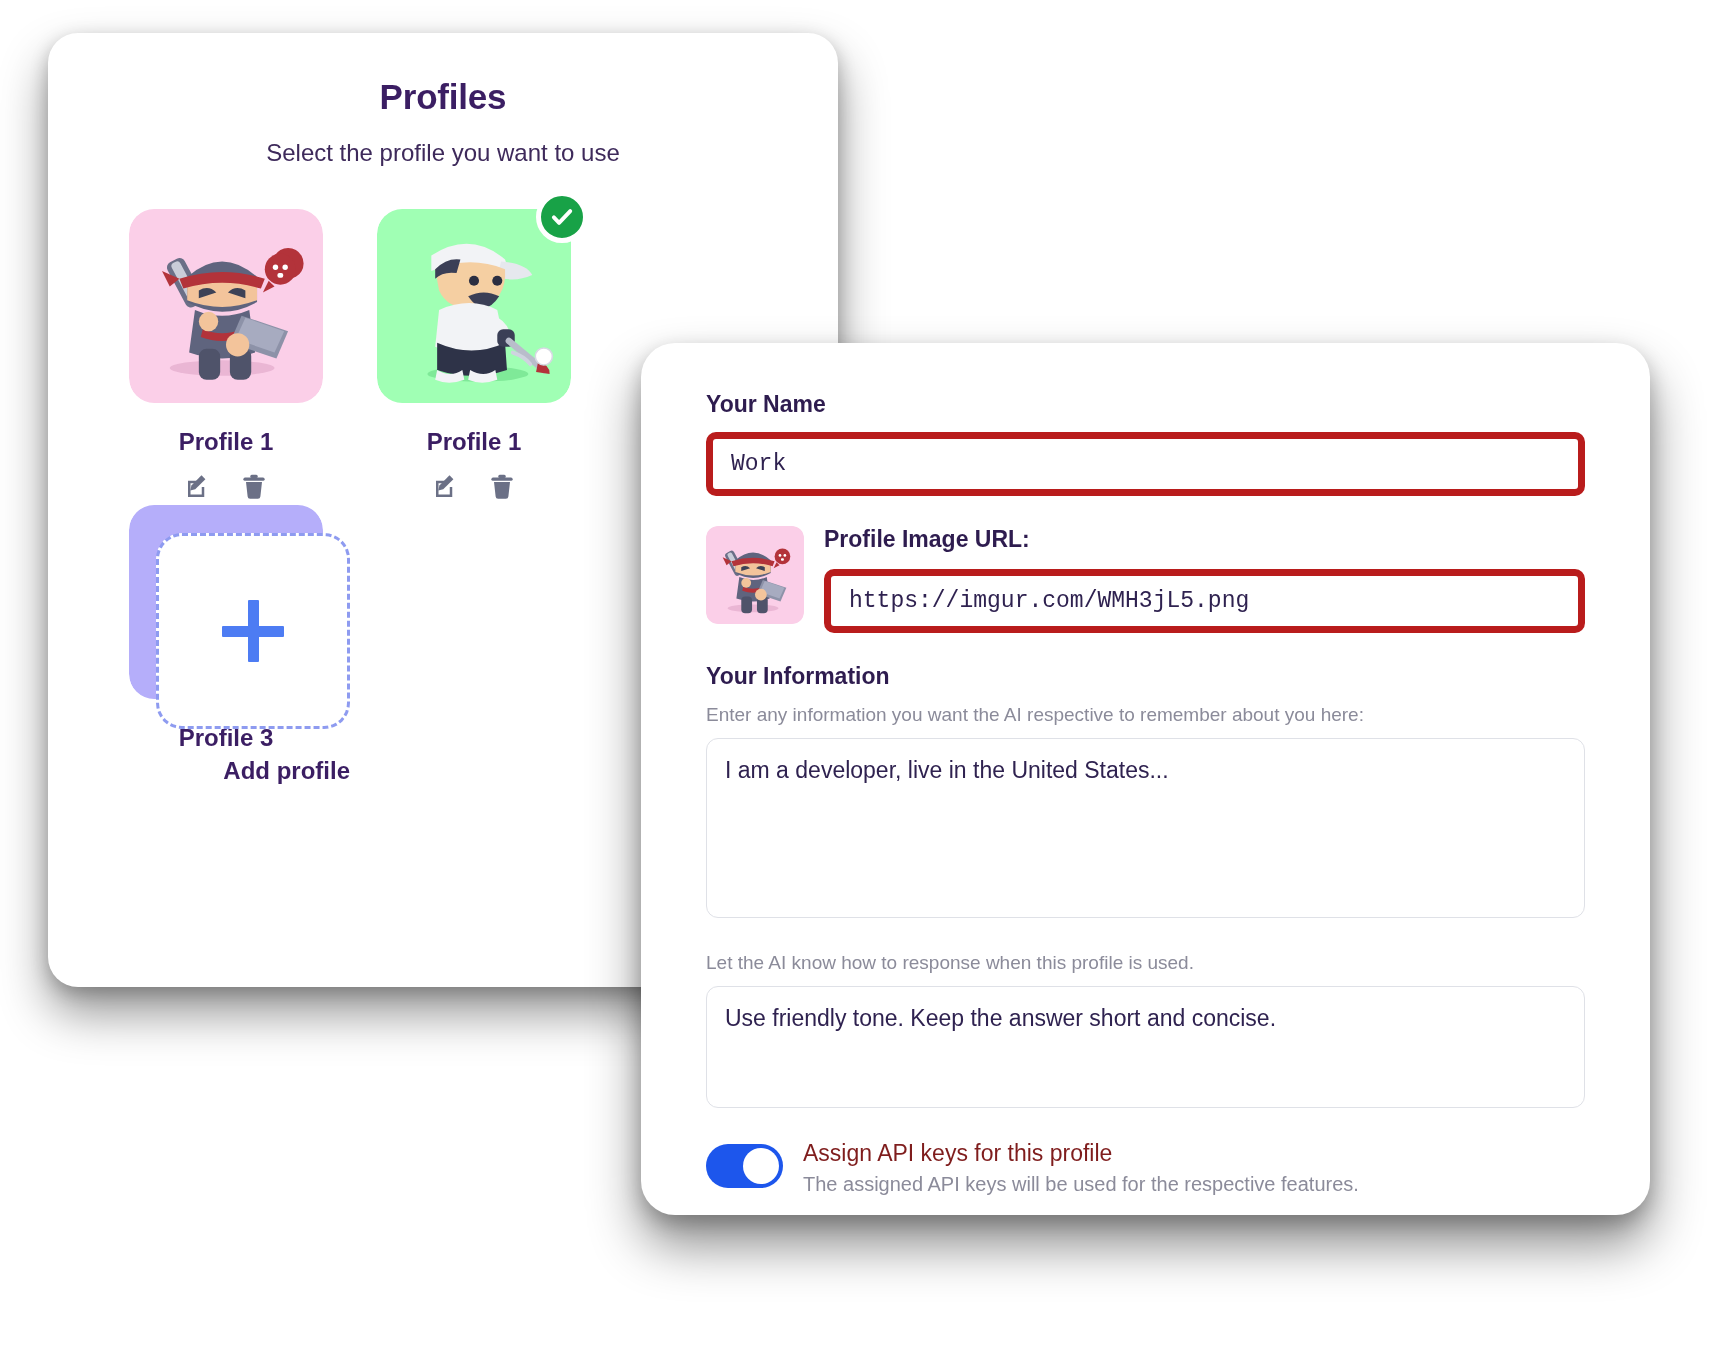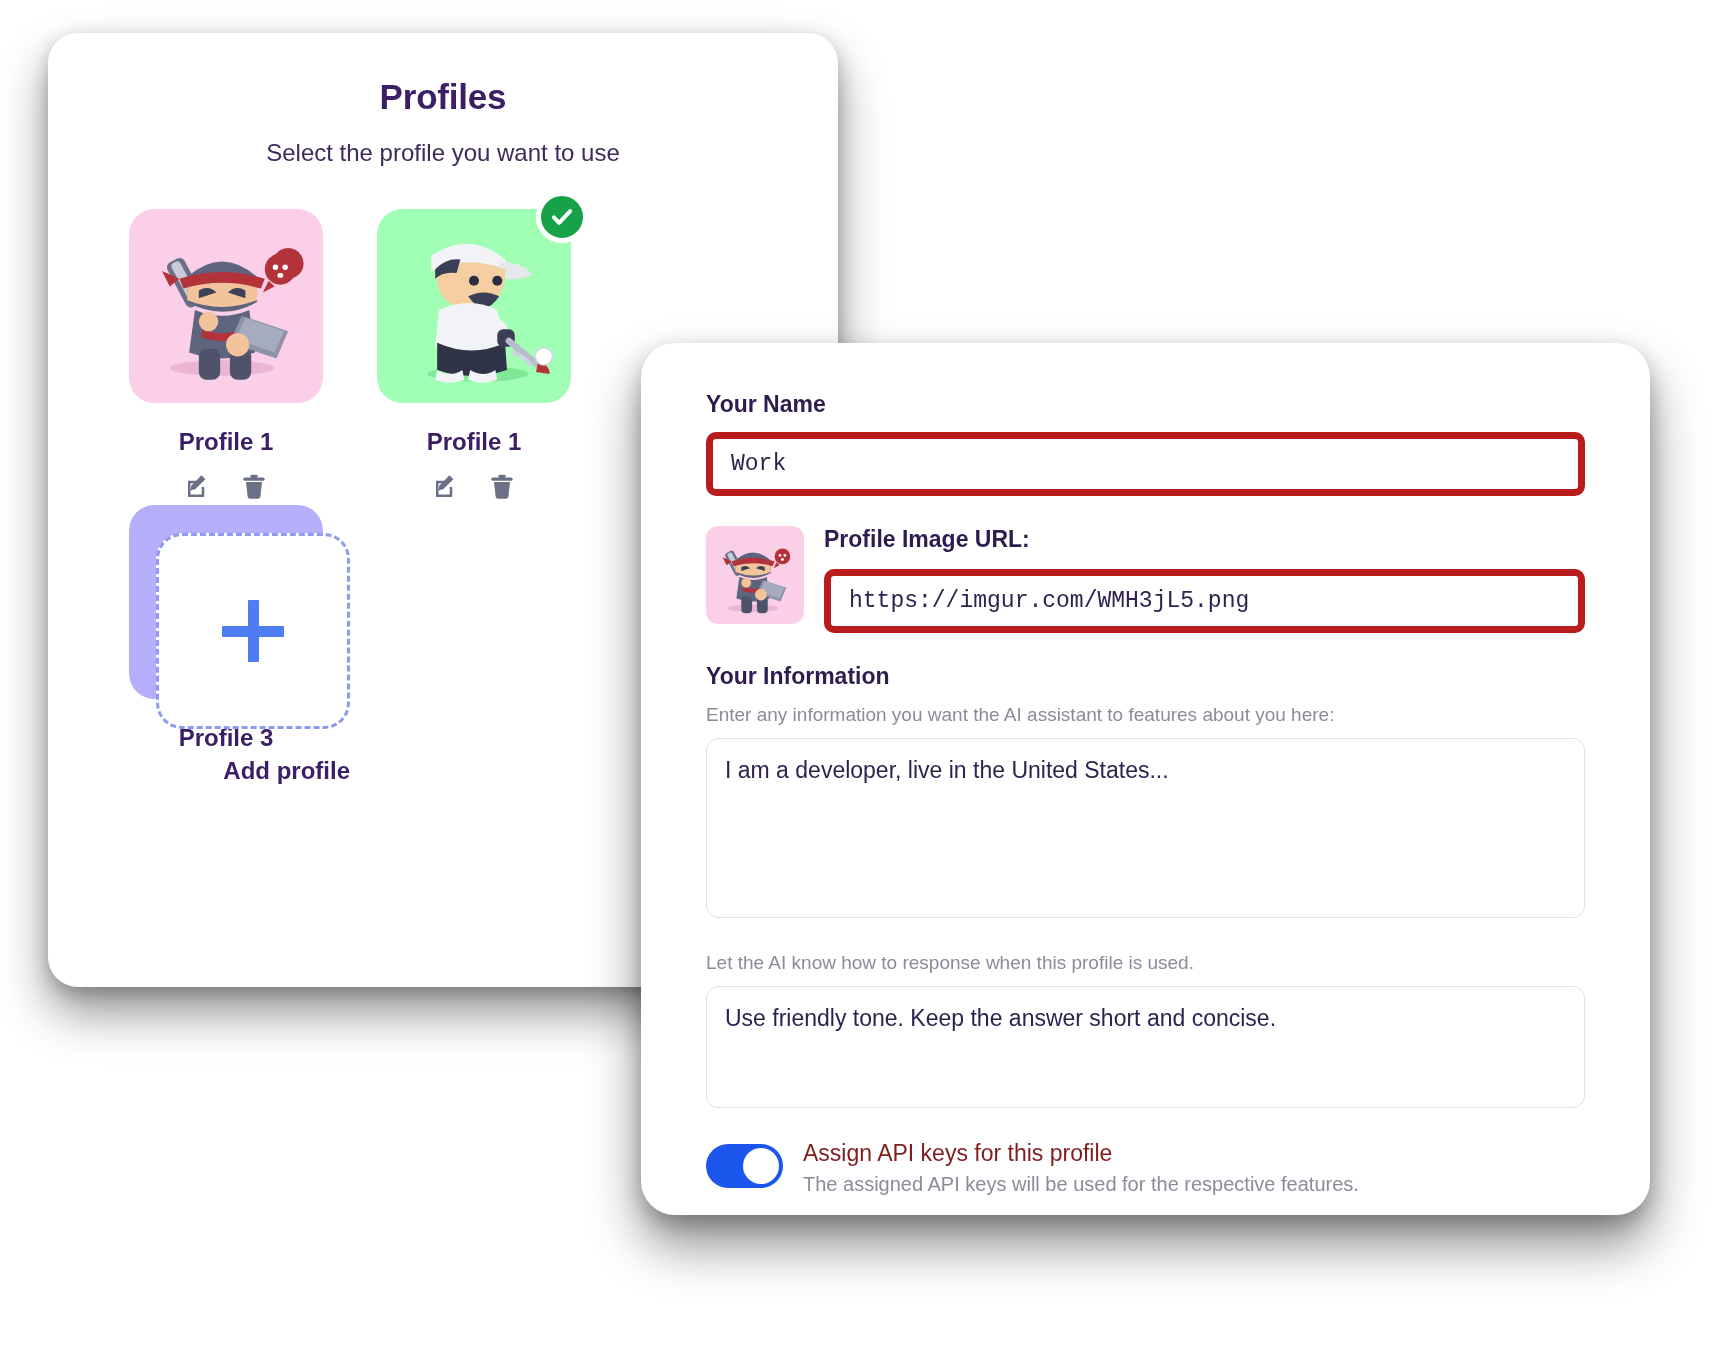--- a/index.html
+++ b/index.html
@@ -448,21 +448,21 @@
         </svg>
       </div>
       <div class="img-right">
         <p class="field-label">Profile Image URL:</p>
         <input class="text-input" type="text" value="https://imgur.com/WMH3jL5.png" placeholder="Profile Image URL" style="">
       </div>
     </div>
 
     <div class="section">
       <p class="field-label">Your Information</p>
-      <p class="field-hint">Enter any information you want the AI assistant to features about you here:</p>
+      <p class="field-hint">Enter any information you want the AI respective to remember about you here:</p>
       <textarea class="ta big" placeholder="I am a developer, live in the United States..." style="">I am a developer, live in the United States...</textarea>
     </div>
 
     <div class="section">
       <p class="field-hint">Let the AI know how to response when this profile is used.</p>
       <textarea class="ta small" placeholder="Use friendly tone. Keep the answer short and concise." style="">Use friendly tone. Keep the answer short and concise.</textarea>
     </div>
 
     <div class="toggle-row">
       <div class="toggle">

